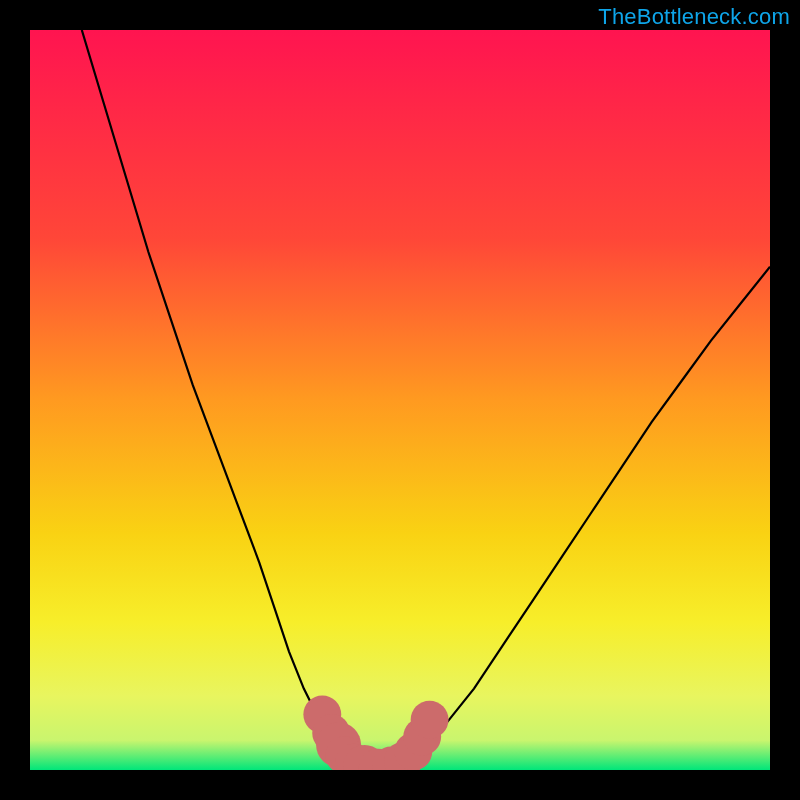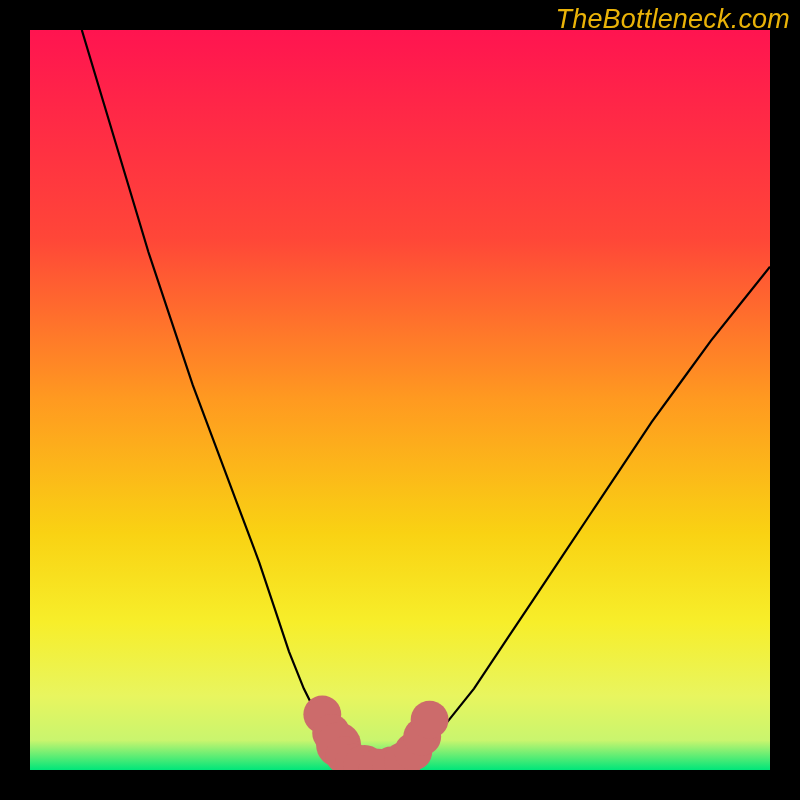--- a/index.html
+++ b/index.html
@@ -16,26 +16,25 @@
     top: 0;
     left: 0;
     width: 800px;
     height: 800px;
     background: #000;
   }
   .watermark {
     position: absolute;
     top: 4px;
     right: 10px;
-    color: #eab308;
-    font-size: 27px;
+    color: #0ea5e9;
+    font-size: 22px;
     font-weight: 400;
     letter-spacing: 0.2px;
     z-index: 5;
-    font-style: italic;
   }
   .plot {
     position: absolute;
     top: 30px;
     left: 30px;
     width: 740px;
     height: 740px;
   }
   svg {
     display: block;

